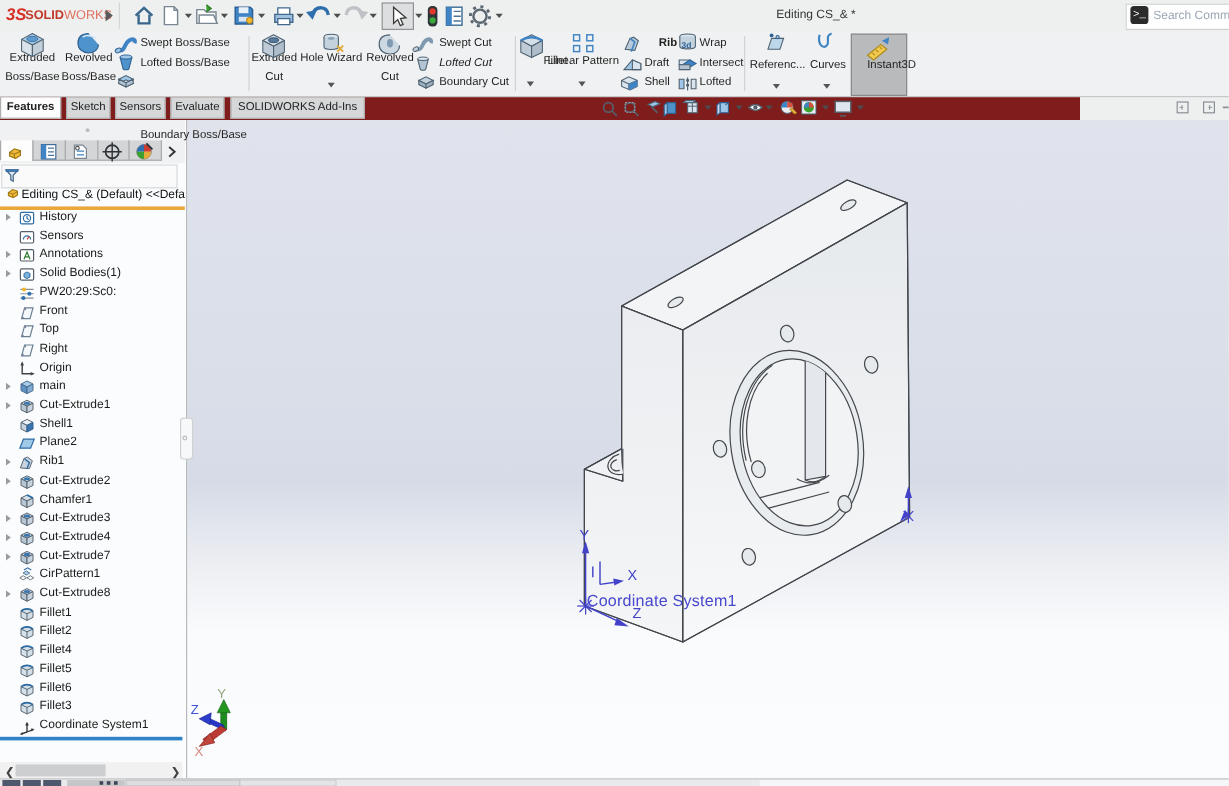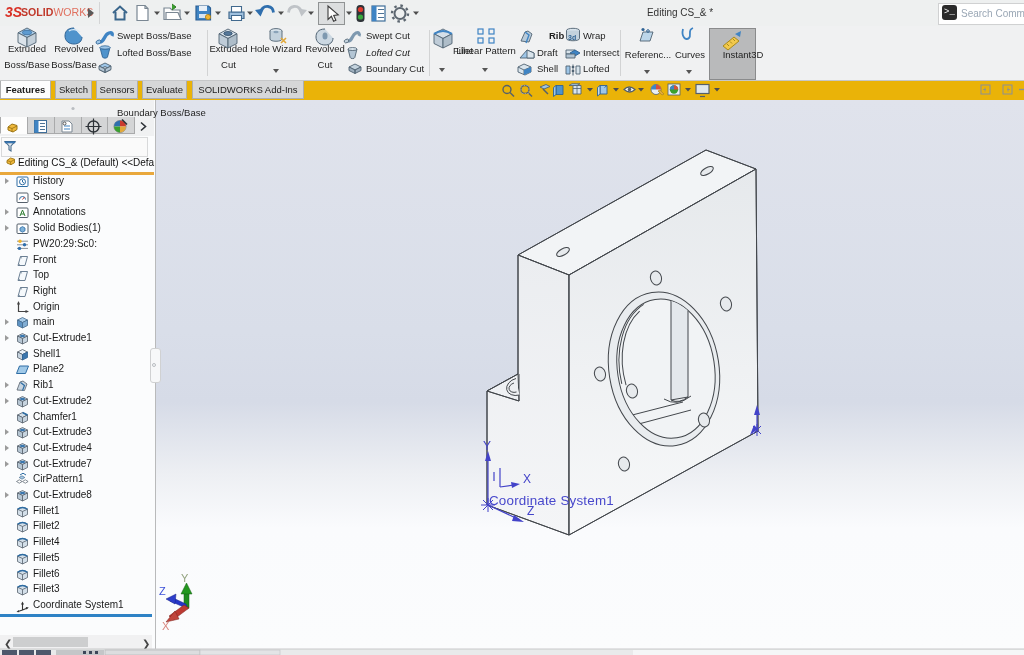--- a/index.html
+++ b/index.html
@@ -13,21 +13,21 @@
   #searchicon{left:942px;top:5px;width:15px;height:15px;background:#2b2b2b;border-radius:3px;color:#fff;font-size:9px;line-height:15px;text-align:center;font-family:"Liberation Mono",monospace;}
   #searchtext{left:961px;top:8px;font-size:10px;color:#9aa7b5;white-space:nowrap;width:64px;overflow:hidden;}
   
   #ribbon{left:0;top:26px;width:1024px;height:54px;background:#f0f1f2;border-bottom:1px solid #c6c7c8;}
   .rdiv{position:absolute;top:4px;width:1px;height:46px;background:#d2d3d4;}
   .rlabel{position:absolute;font-size:9.5px;color:#1f1f1f;white-space:nowrap;line-height:16px;z-index:3;}
   .center{text-align:center;}
   .dd{position:absolute;width:0;height:0;border-left:3.5px solid transparent;border-right:3.5px solid transparent;border-top:4px solid #555;}
   #instant3d{left:709px;top:2px;width:45px;height:50px;background:#b9babb;border:1px solid #8a8b8c;z-index:1;}
   
-  #tabrow{left:0;top:81px;width:1024px;height:19px;background:#eab308;}
+  #tabrow{left:0;top:81px;width:900px;height:19px;background:#7f1d1d;}
   .tab{position:absolute;top:0;height:18px;background:#d6d7d8;border:1px solid #aeafb0;border-top:none;font-size:9.5px;color:#222;text-align:center;line-height:17px;box-sizing:border-box;}
   .tab.active{background:#fdfdfd;font-weight:bold;border-top:none;}
   
   #viewport{left:155px;top:100px;width:869px;height:549px;background:linear-gradient(180deg,#e0e3ec 0%,#d9dee9 42%,#d6dbe7 55%,#edeff3 68%,#fafbfd 78%,#fbfcfd 100%);}
   
   #panel{left:0;top:100px;width:155px;height:549px;background:#fbfcfd;border-right:1px solid #b9babb;}
   #paneltopstrip{left:0;top:100px;width:154px;height:17px;background:#f0f1f2;}
   #treetabs{left:0;top:117px;width:154px;height:19px;background:#f0f1f2;}
   .ttab{height:16px;background:#d4d5d6;border:1px solid #a9aaab;border-top:none;}
   .ttab.active{background:#fdfdfd;border-bottom-color:#fdfdfd;}

